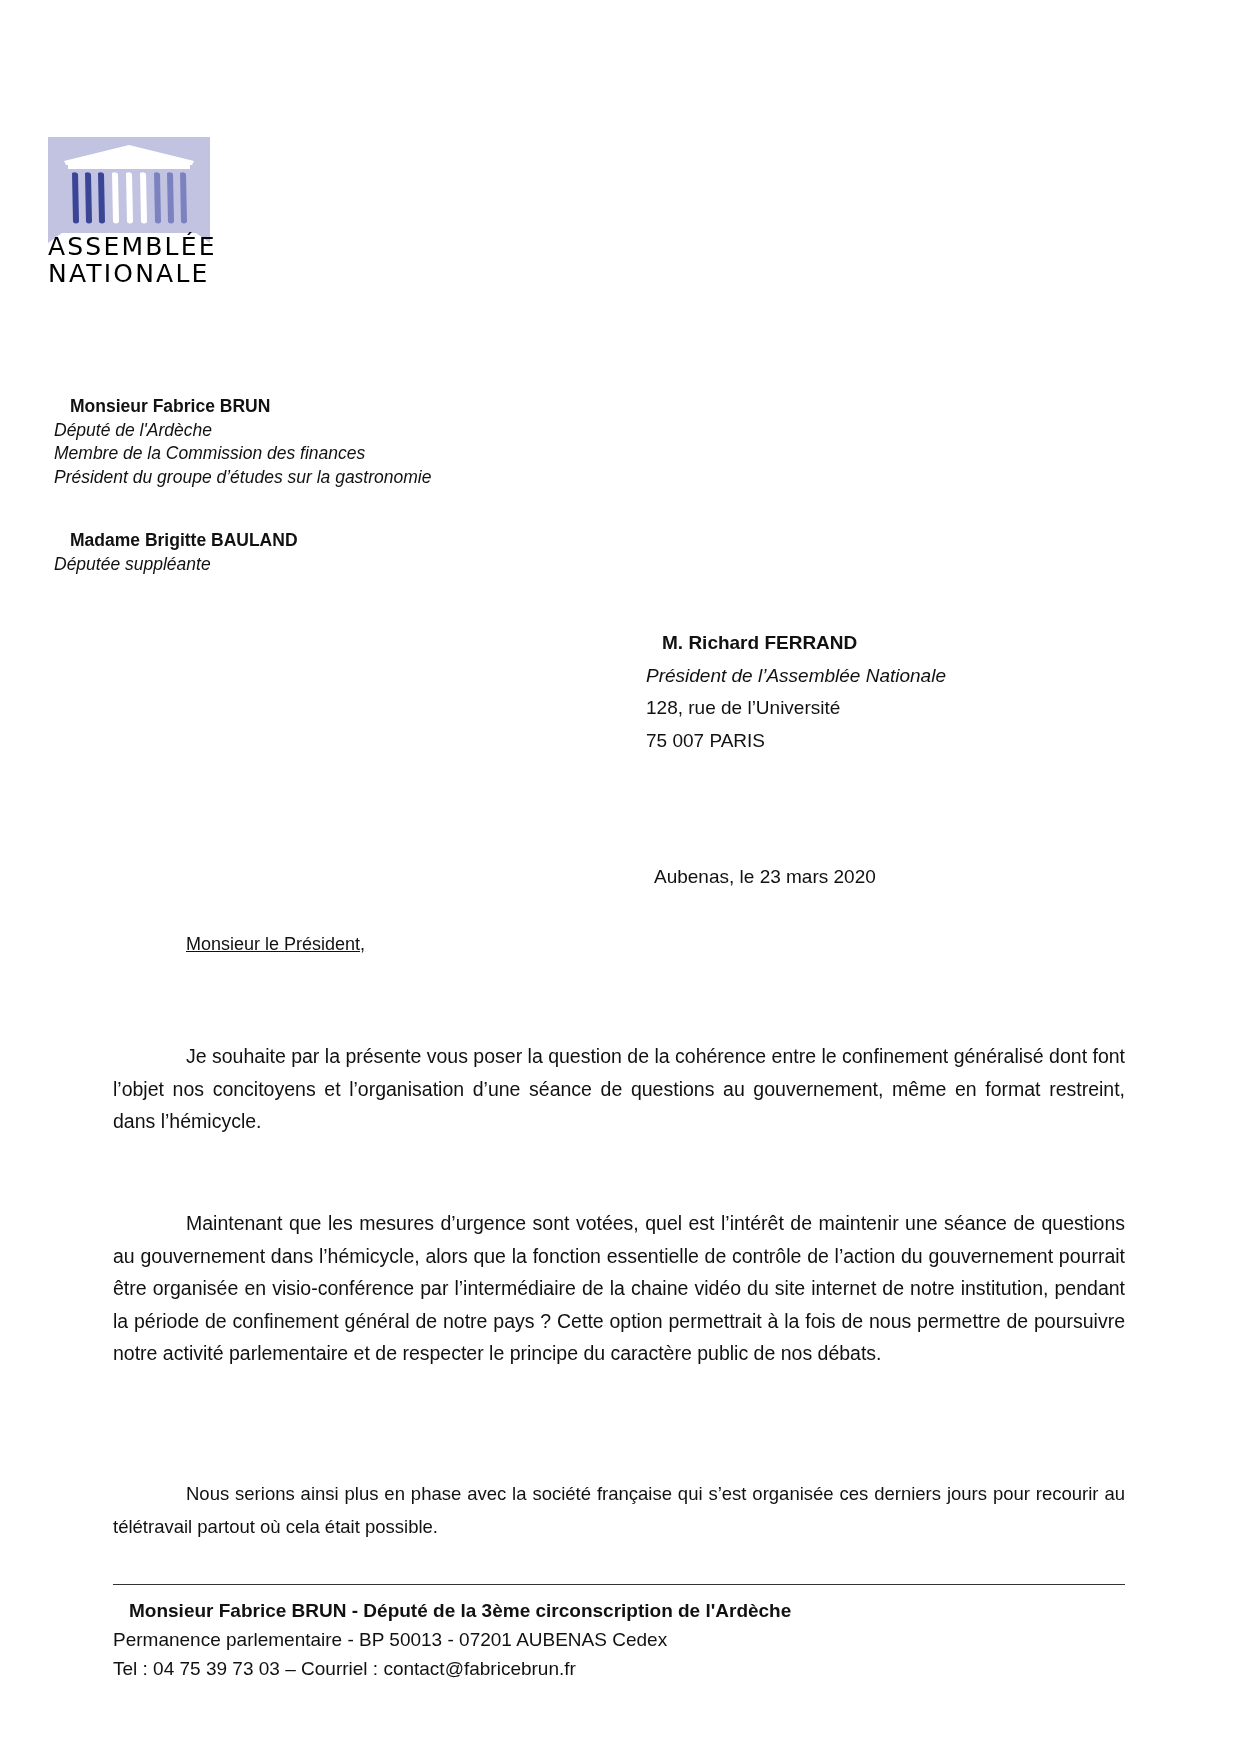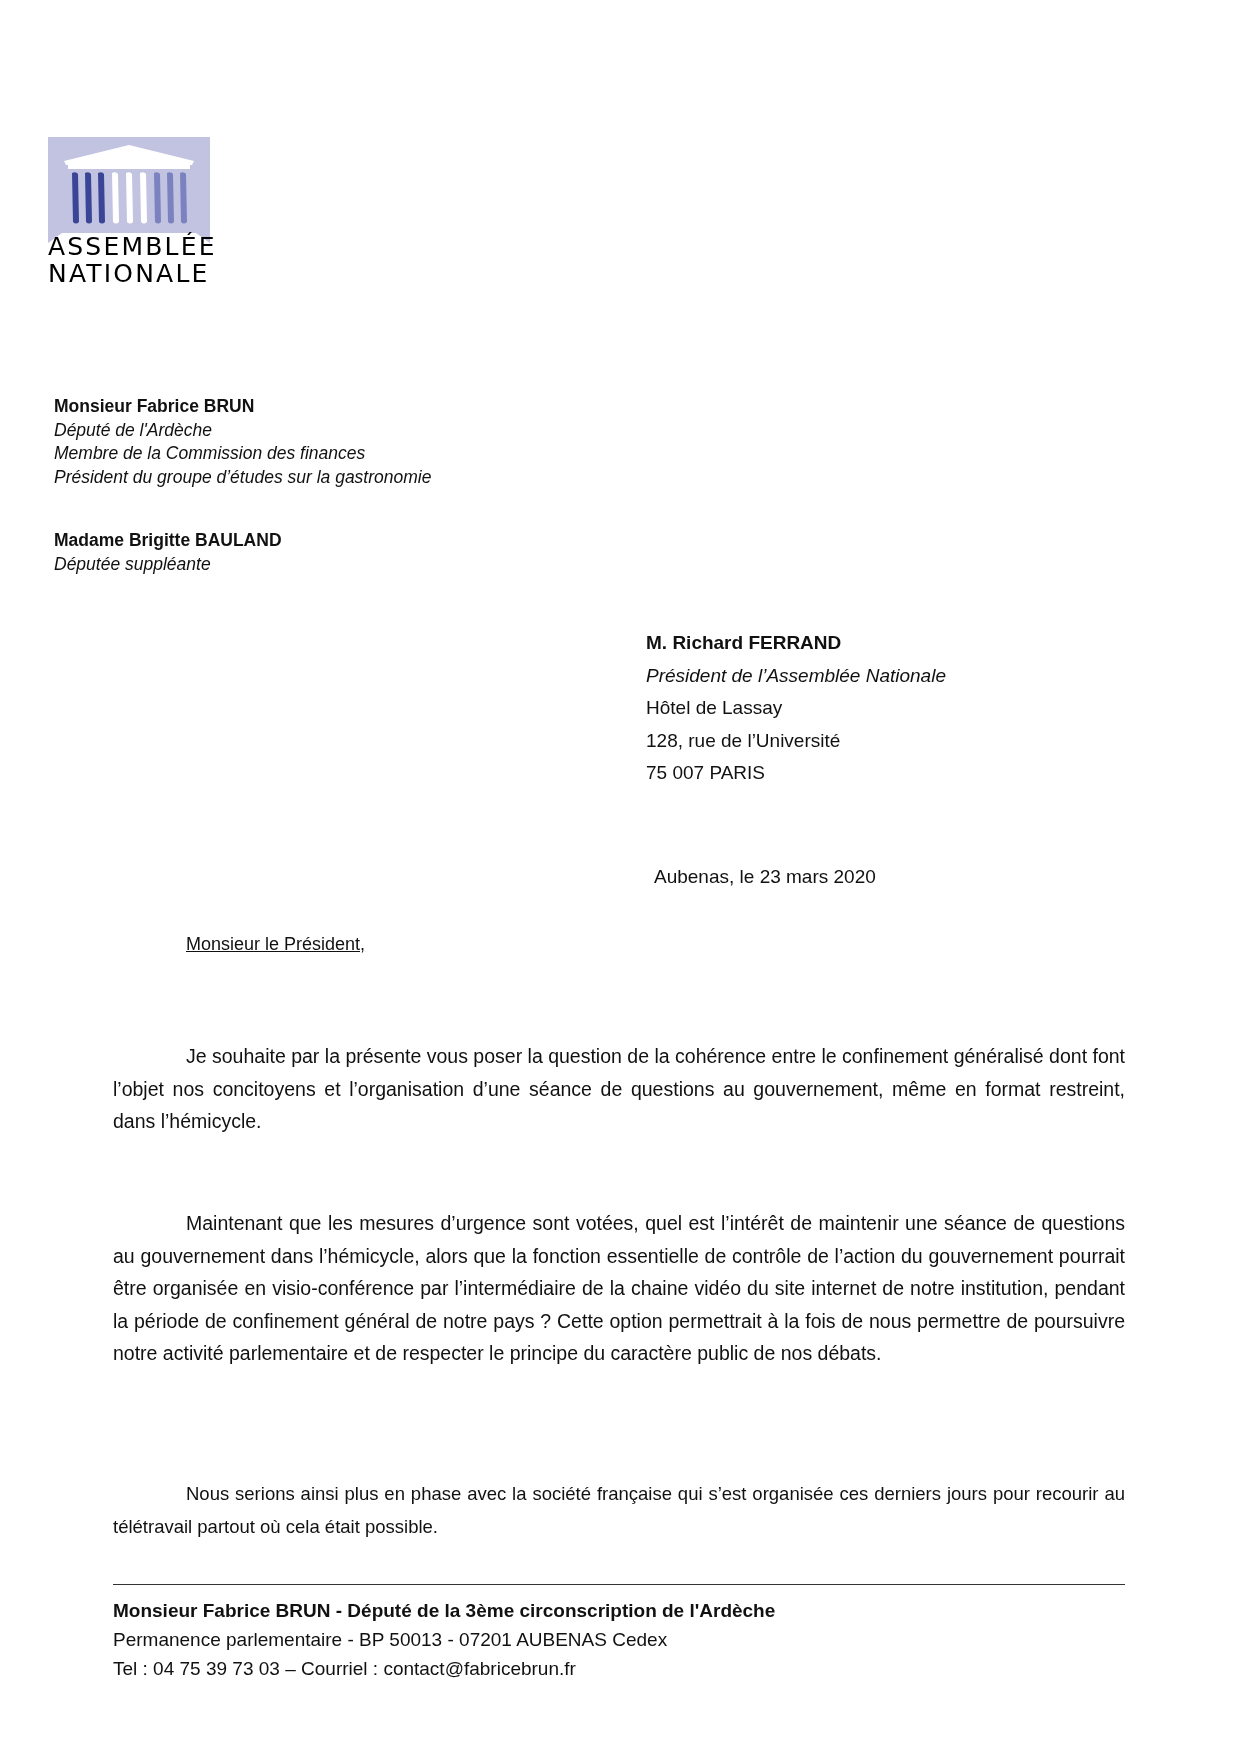--- a/index.html
+++ b/index.html
@@ -12,21 +12,21 @@
   
   .logo { left: 48px; top: 137px; width: 164px; height: 150px; }
   .logo-box { position: absolute; left: 0; top: 0; width: 162px; height: 106px; background: #c2c3e0; }
   .logo-text {
     position: absolute; left: 0; top: 96px; width: 164px;
     color: #000000; font-family: "DejaVu Sans", sans-serif;
     font-size: 25px; line-height: 27px; letter-spacing: 2.2px; white-space: nowrap;
   }
 
   .line { font-size: 17.5px; line-height: 23.5px; white-space: nowrap; }
-  .b { font-weight: bold; }
+  .b { font-weight: bold; margin-left: 16px; }
   .i { font-style: italic; }
 
   .sender { left: 54px; top: 395px; }
   .sender2 { left: 54px; top: 529px; }
 
   .recipient { left: 646px; top: 627px; }
   .recipient .line { font-size: 19px; line-height: 32.5px; }
 
   .date { left: 646px; top: 866px; font-size: 19px; white-space: nowrap; margin-left: 8px; }
   .salutation { left: 186px; top: 934px; font-size: 18px; white-space: nowrap; text-decoration: underline; }
@@ -83,21 +83,20 @@
 </div>
 
 <div class="abs sender2">
   <div class="line b">Madame Brigitte BAULAND</div>
   <div class="line i">Députée suppléante</div>
 </div>
 
 <div class="abs recipient">
   <div class="line b">M. Richard FERRAND</div>
   <div class="line i">Président de l’Assemblée Nationale</div>
-  <div class="line">Hôtel de Lassay</div>
   <div class="line">128, rue de l’Université</div>
   <div class="line">75 007 PARIS</div>
 </div>
 
 <div class="abs date">Aubenas, le 23 mars 2020</div>
 
 <div class="abs salutation">Monsieur le Président,</div>
 
 <div class="abs para p1">Je souhaite par la présente vous poser la question de la cohérence entre le confinement généralisé dont font l’objet nos concitoyens et l’organisation d’une séance de questions au gouvernement, même en format restreint, dans l’hémicycle.</div>
 <div class="abs para p2">Maintenant que les mesures d’urgence sont votées, quel est l’intérêt de maintenir une séance de questions au gouvernement dans l’hémicycle, alors que la fonction essentielle de contrôle de l’action du gouvernement pourrait être organisée en visio-conférence par l’intermédiaire de la chaine vidéo du site internet de notre institution, pendant la période de confinement général de notre pays ? Cette option permettrait à la fois de nous permettre de poursuivre notre activité parlementaire et de respecter le principe du caractère public de nos débats.</div>

